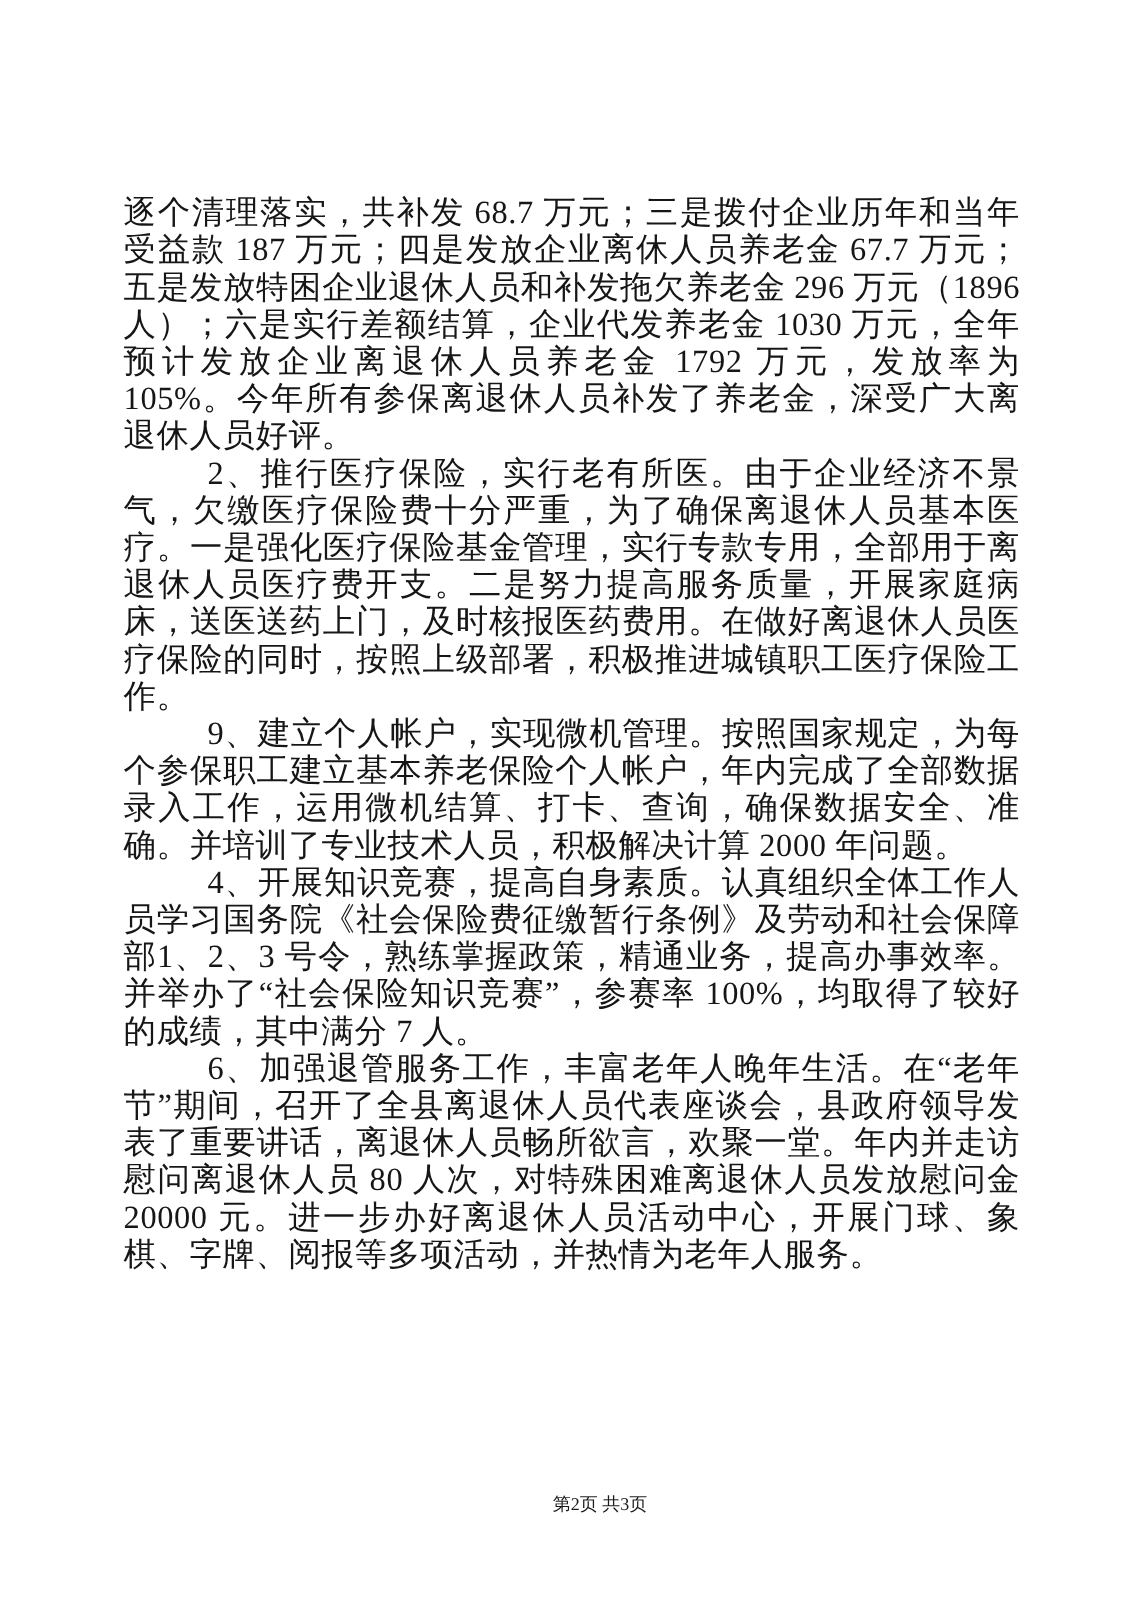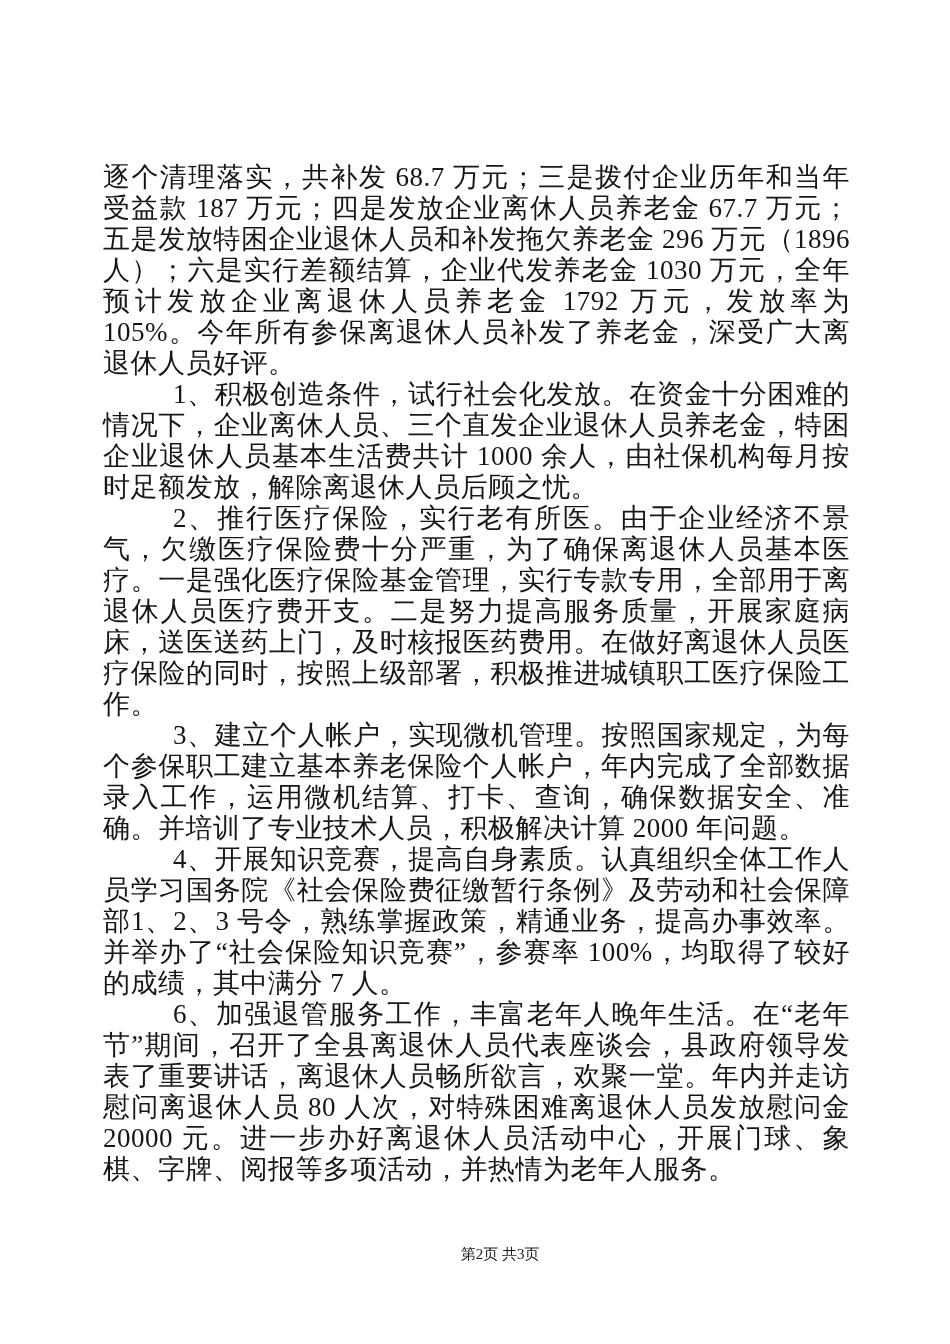--- a/index.html
+++ b/index.html
@@ -45,22 +45,21 @@
     white-space: nowrap;
     color: #1a1a1a;
   }
 </style>
 </head>
 <body>
 
 <div class="page">
   <div class="content">
     <p class="para no-indent">逐个清理落实，共补发 68.7 万元；三是拨付企业历年和当年受益款 187 万元；四是发放企业离休人员养老金 67.7 万元；五是发放特困企业退休人员和补发拖欠养老金 296 万元（1896 人）；六是实行差额结算，企业代发养老金 1030 万元，全年预计发放企业离退休人员养老金 1792 万元，发放率为 105%。今年所有参保离退休人员补发了养老金，深受广大离退休人员好评。</p>
-    <p class="para">1、积极创造条件，试行社会化发放。在资金十分困难的情况下，企业离休人员、三个直发企业退休人员养老金，特困企业退休人员基本生活费共计 1000 余人，由社保机构每月按时足额发放，解除离退休人员后顾之忧。</p>
     <p class="para">2、推行医疗保险，实行老有所医。由于企业经济不景气，欠缴医疗保险费十分严重，为了确保离退休人员基本医疗。一是强化医疗保险基金管理，实行专款专用，全部用于离退休人员医疗费开支。二是努力提高服务质量，开展家庭病床，送医送药上门，及时核报医药费用。在做好离退休人员医疗保险的同时，按照上级部署，积极推进城镇职工医疗保险工作。</p>
-    <p class="para">3、建立个人帐户，实现微机管理。按照国家规定，为每个参保职工建立基本养老保险个人帐户，年内完成了全部数据录入工作，运用微机结算、打卡、查询，确保数据安全、准确。并培训了专业技术人员，积极解决计算 2000 年问题。</p>
+    <p class="para">9、建立个人帐户，实现微机管理。按照国家规定，为每个参保职工建立基本养老保险个人帐户，年内完成了全部数据录入工作，运用微机结算、打卡、查询，确保数据安全、准确。并培训了专业技术人员，积极解决计算 2000 年问题。</p>
     <p class="para">4、开展知识竞赛，提高自身素质。认真组织全体工作人员学习国务院《社会保险费征缴暂行条例》及劳动和社会保障部1、2、3 号令，熟练掌握政策，精通业务，提高办事效率。并举办了“社会保险知识竞赛”，参赛率 100%，均取得了较好的成绩，其中满分 7 人。</p>
     <p class="para">6、加强退管服务工作，丰富老年人晚年生活。在“老年节”期间，召开了全县离退休人员代表座谈会，县政府领导发表了重要讲话，离退休人员畅所欲言，欢聚一堂。年内并走访慰问离退休人员 80 人次，对特殊困难离退休人员发放慰问金 20000 元。进一步办好离退休人员活动中心，开展门球、象棋、字牌、阅报等多项活动，并热情为老年人服务。</p>
   </div>
   <div class="footer">
     <span>第2页 共3页</span>
   </div>
 </div>
 
 </body></html>

